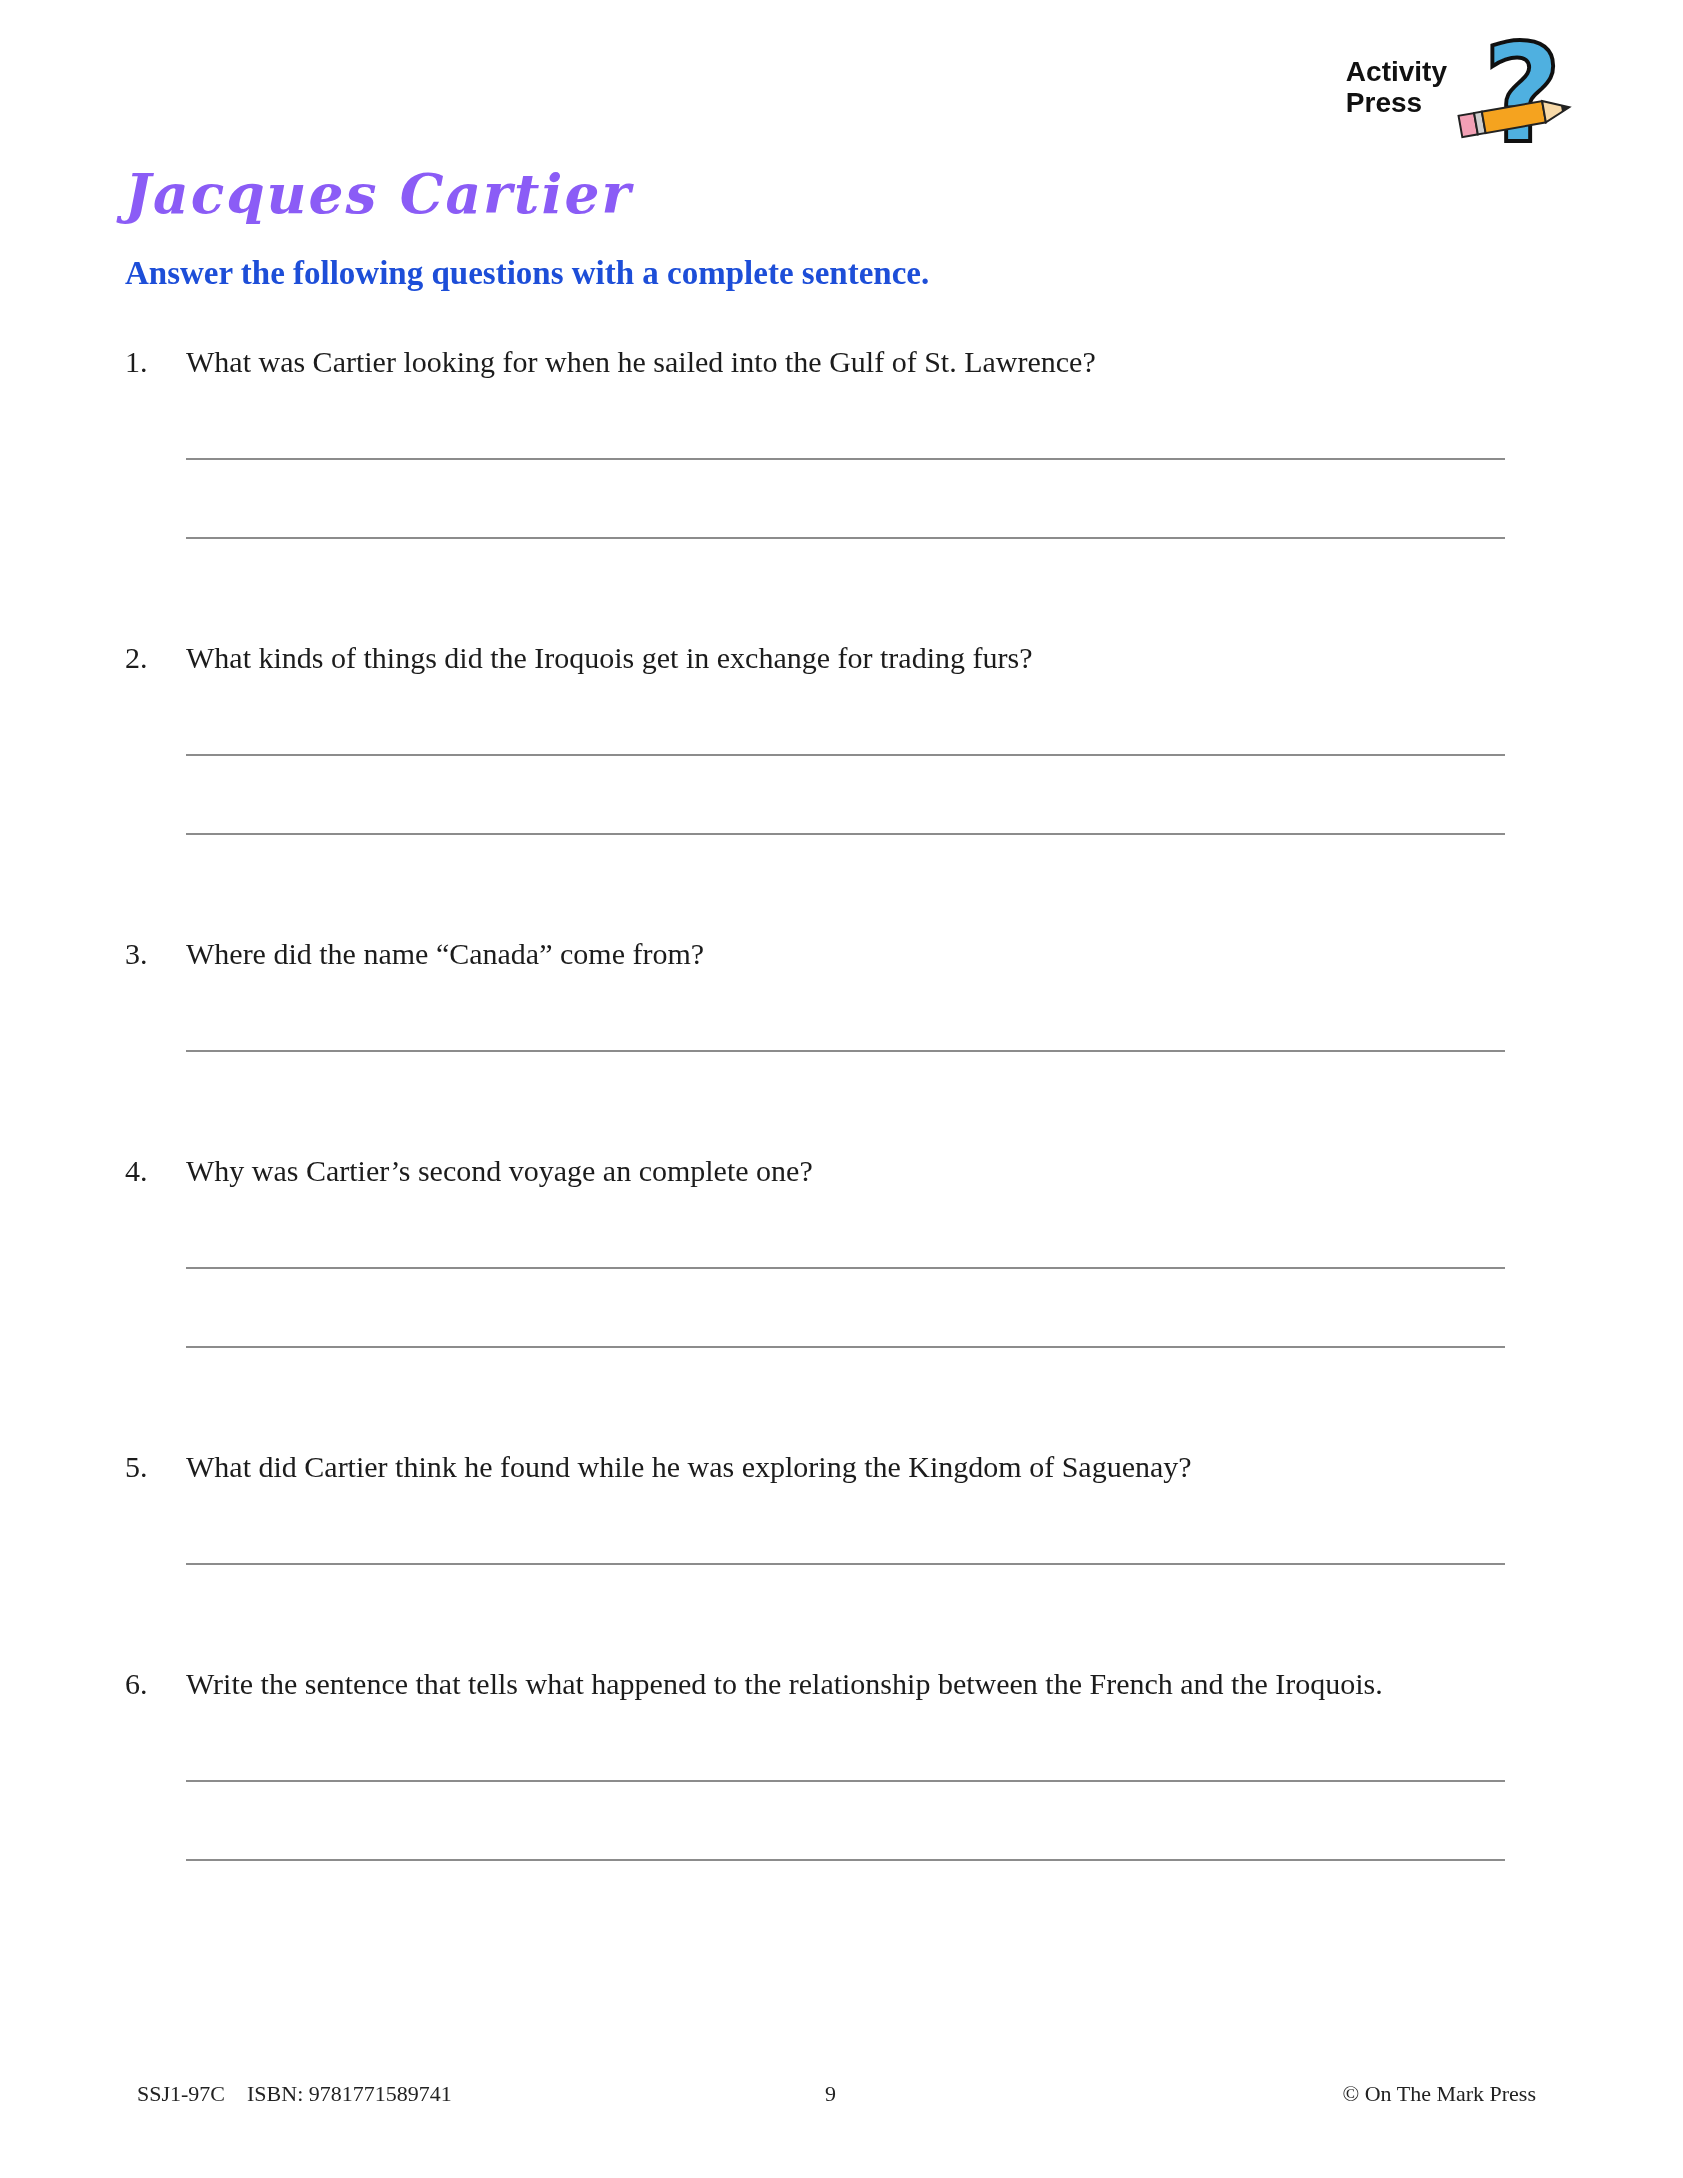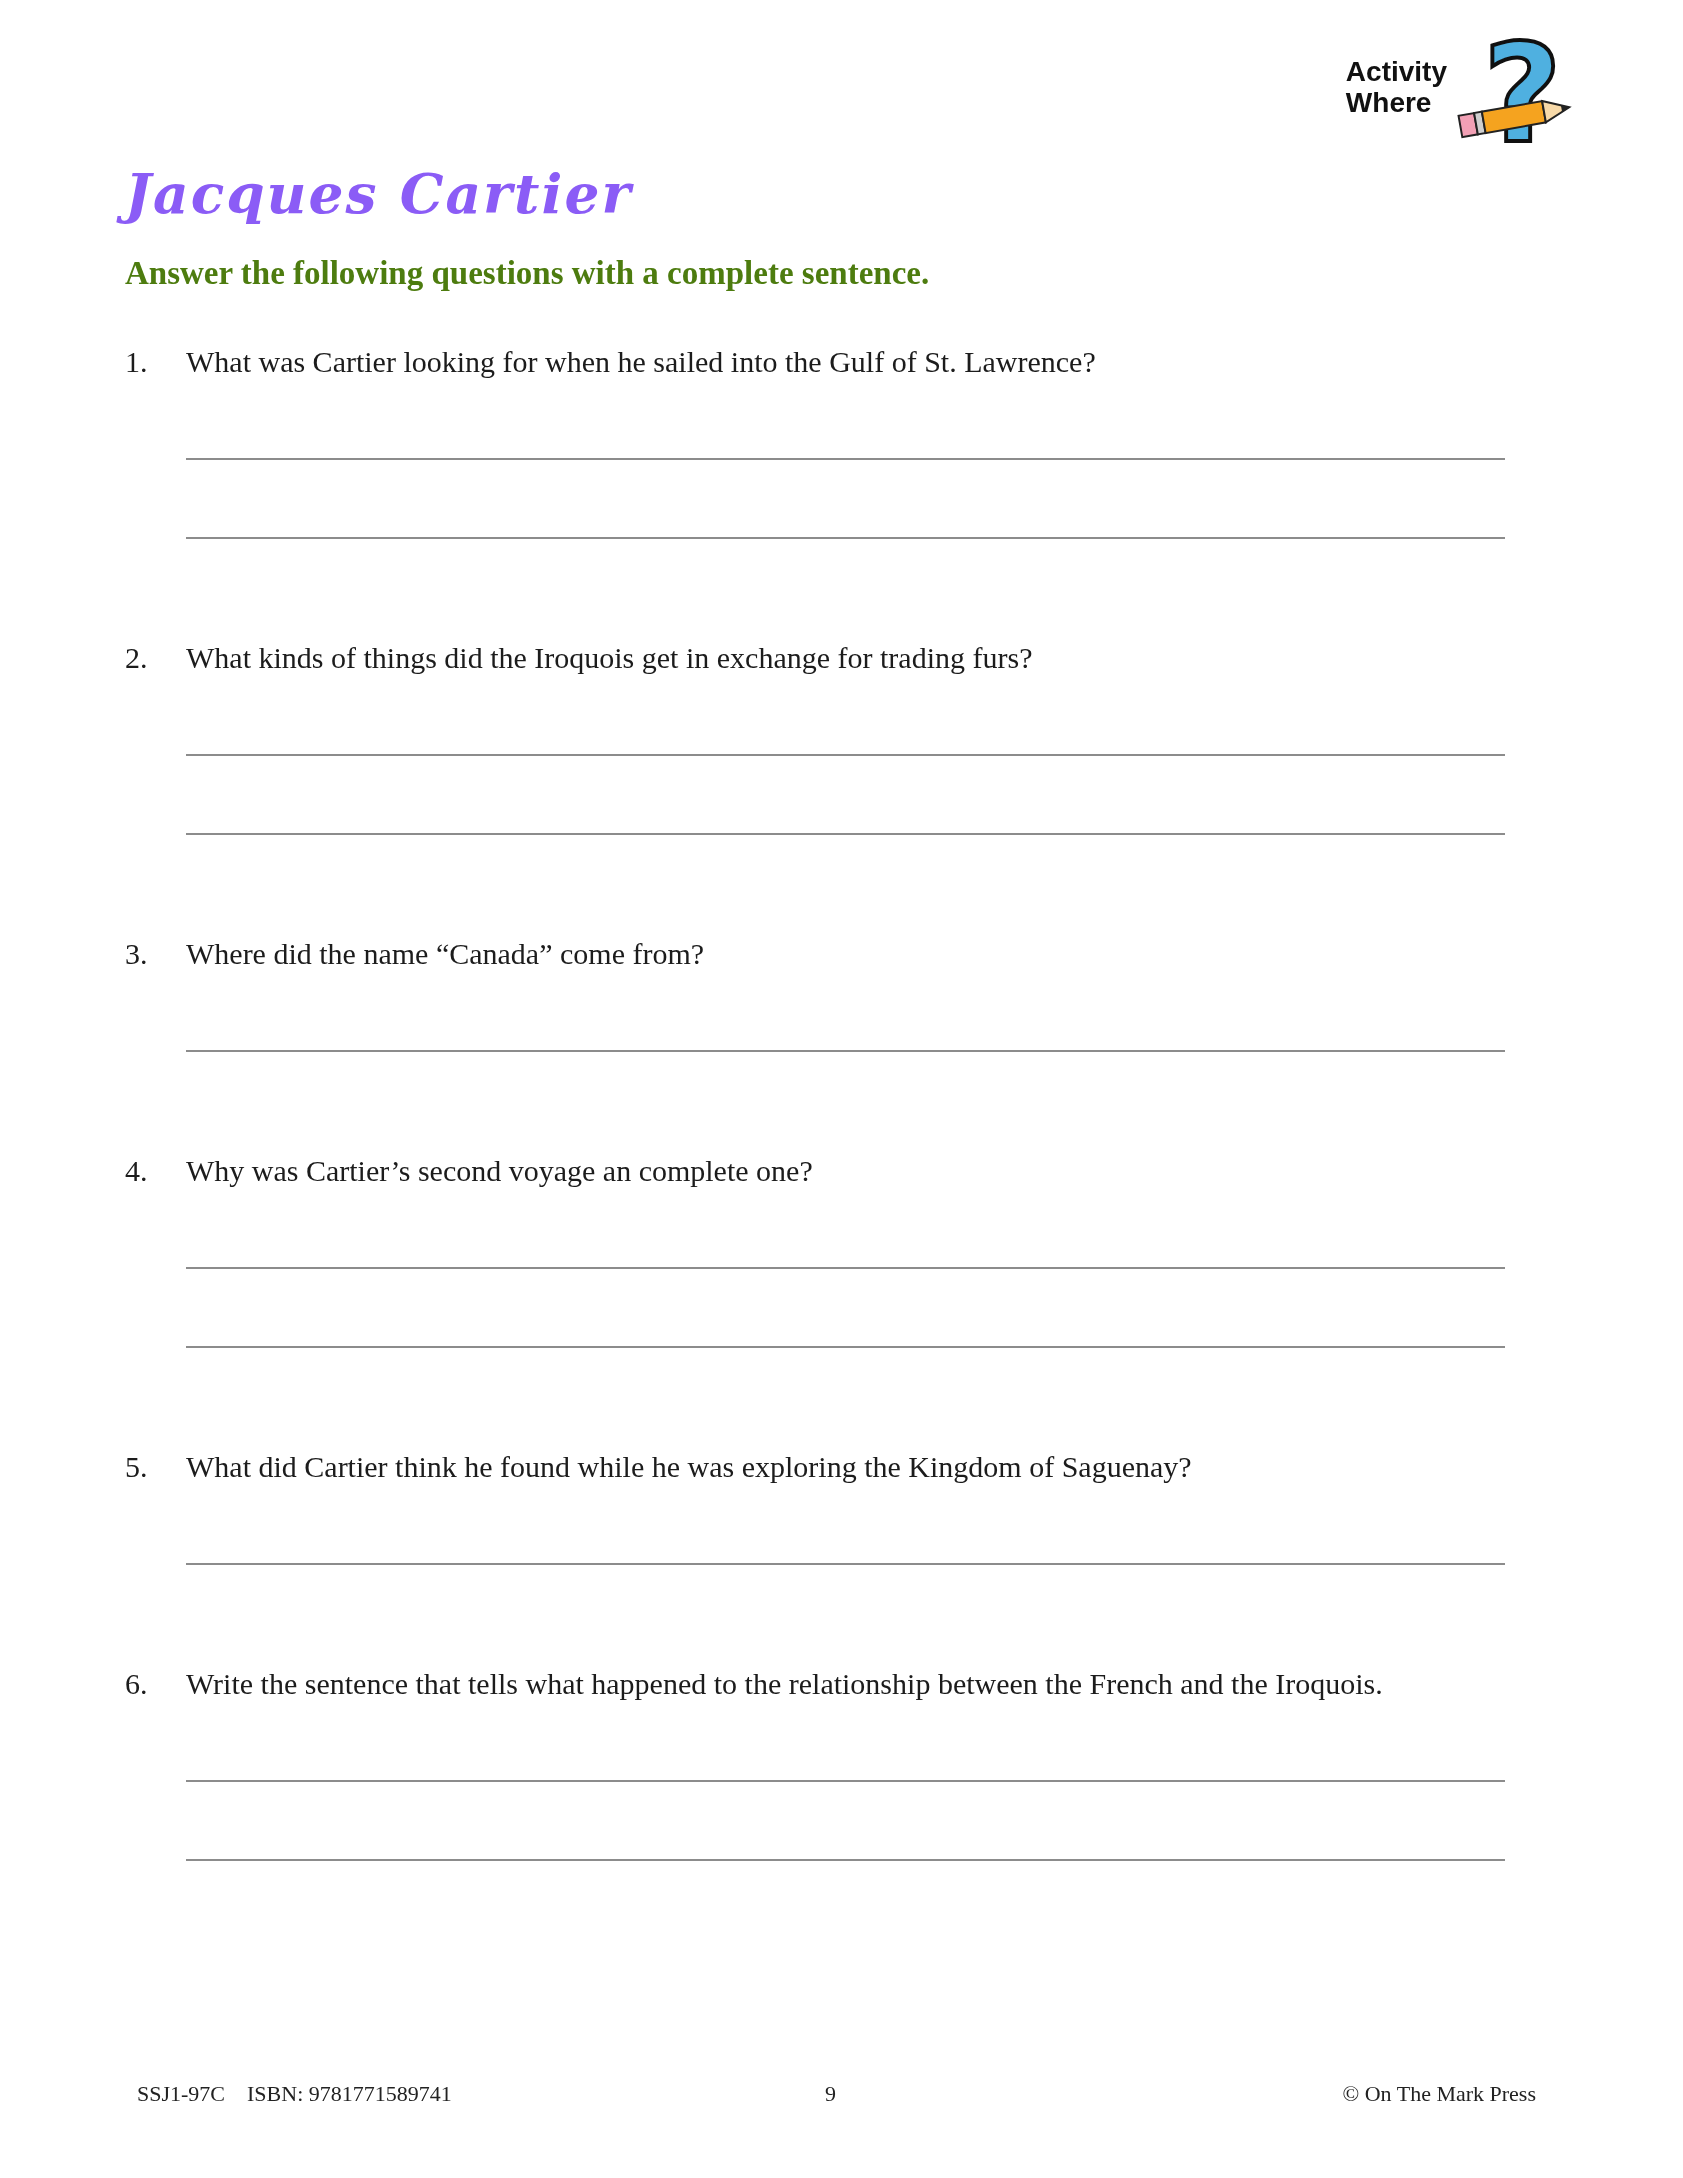--- a/index.html
+++ b/index.html
@@ -30,21 +30,21 @@
     position:absolute; left:125px; right:119px; top:166px;
   }
   .page-title {
     font-family:"DejaVu Serif", serif;
     font-weight:bold; font-style:italic;
     font-size:55px; letter-spacing:2px;
     color:#8b5cf6; line-height:1;
   }
   .instruction {
     margin-top:34px;
-    font-weight:bold; font-size:33px; color:#4d7c0f;
+    font-weight:bold; font-size:33px; color:#1d4ed8;
   }
   .questions { margin-top:50px; }
   .question { margin-bottom:99px; }
   .q-row { display:flex; font-size:30px; line-height:1.3; color:#1c1c1c; }
   .q-num { flex:none; width:61px; }
   .q-text { flex:1; }
   .answer-line {
     height:0;
     border-bottom:2px solid #8c8c8c;
     margin:77px 59px 0 61px;
@@ -60,21 +60,21 @@
   .footer-right { position:absolute; right:0; bottom:0; }
 </style>
 </head>
 <body>
 
 <div class="page">
 
   <div class="badge">
     <div class="badge-text">
       <div>Activity</div>
-      <div>Where</div>
+      <div>Press</div>
     </div>
     <svg class="badge-icon" viewBox="0 0 128 152" aria-hidden="true">
 
       <text x="66" y="112" text-anchor="middle" font-family="DejaVu Sans, sans-serif" font-weight="bold" font-size="138" fill="#4fb0e0" stroke="#101010" stroke-width="4">?</text>
 
       <g transform="rotate(-10 64 86)">
         <rect x="2" y="76" width="16" height="22" fill="#f2a0b5" stroke="#222" stroke-width="2"></rect>
         <rect x="18" y="76" width="8" height="22" fill="#cfcfcf" stroke="#222" stroke-width="2"></rect>
         <rect x="26" y="76" width="62" height="22" fill="#f5a31f" stroke="#222" stroke-width="2"></rect>
         <polygon points="88,76 114,87 88,98" fill="#f7d9a8" stroke="#222" stroke-width="2"></polygon>

